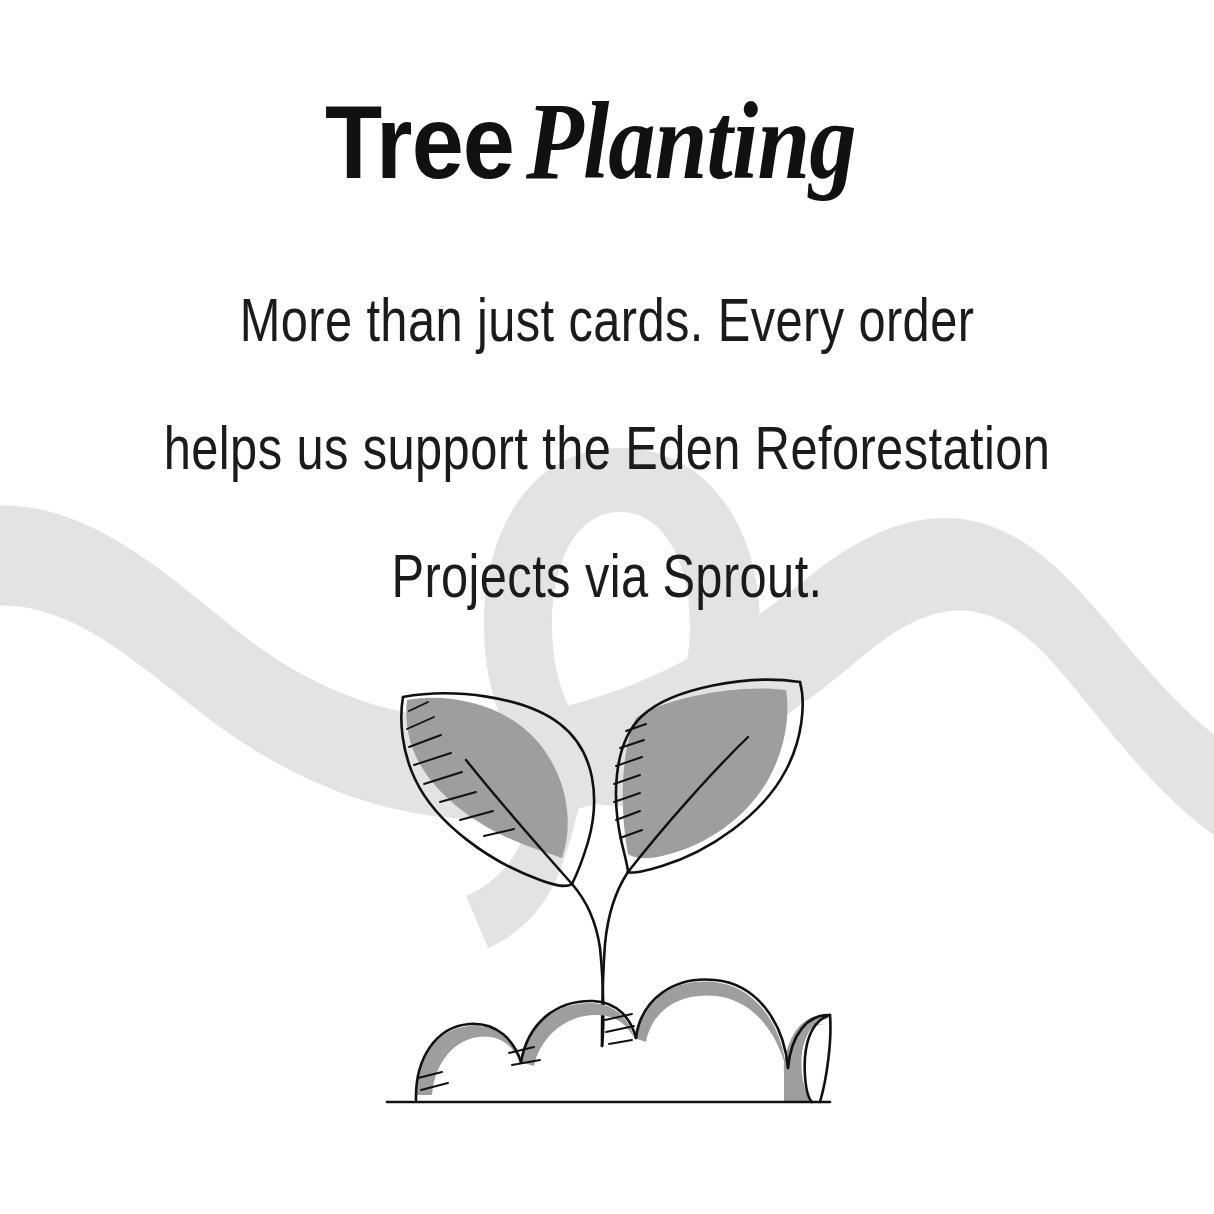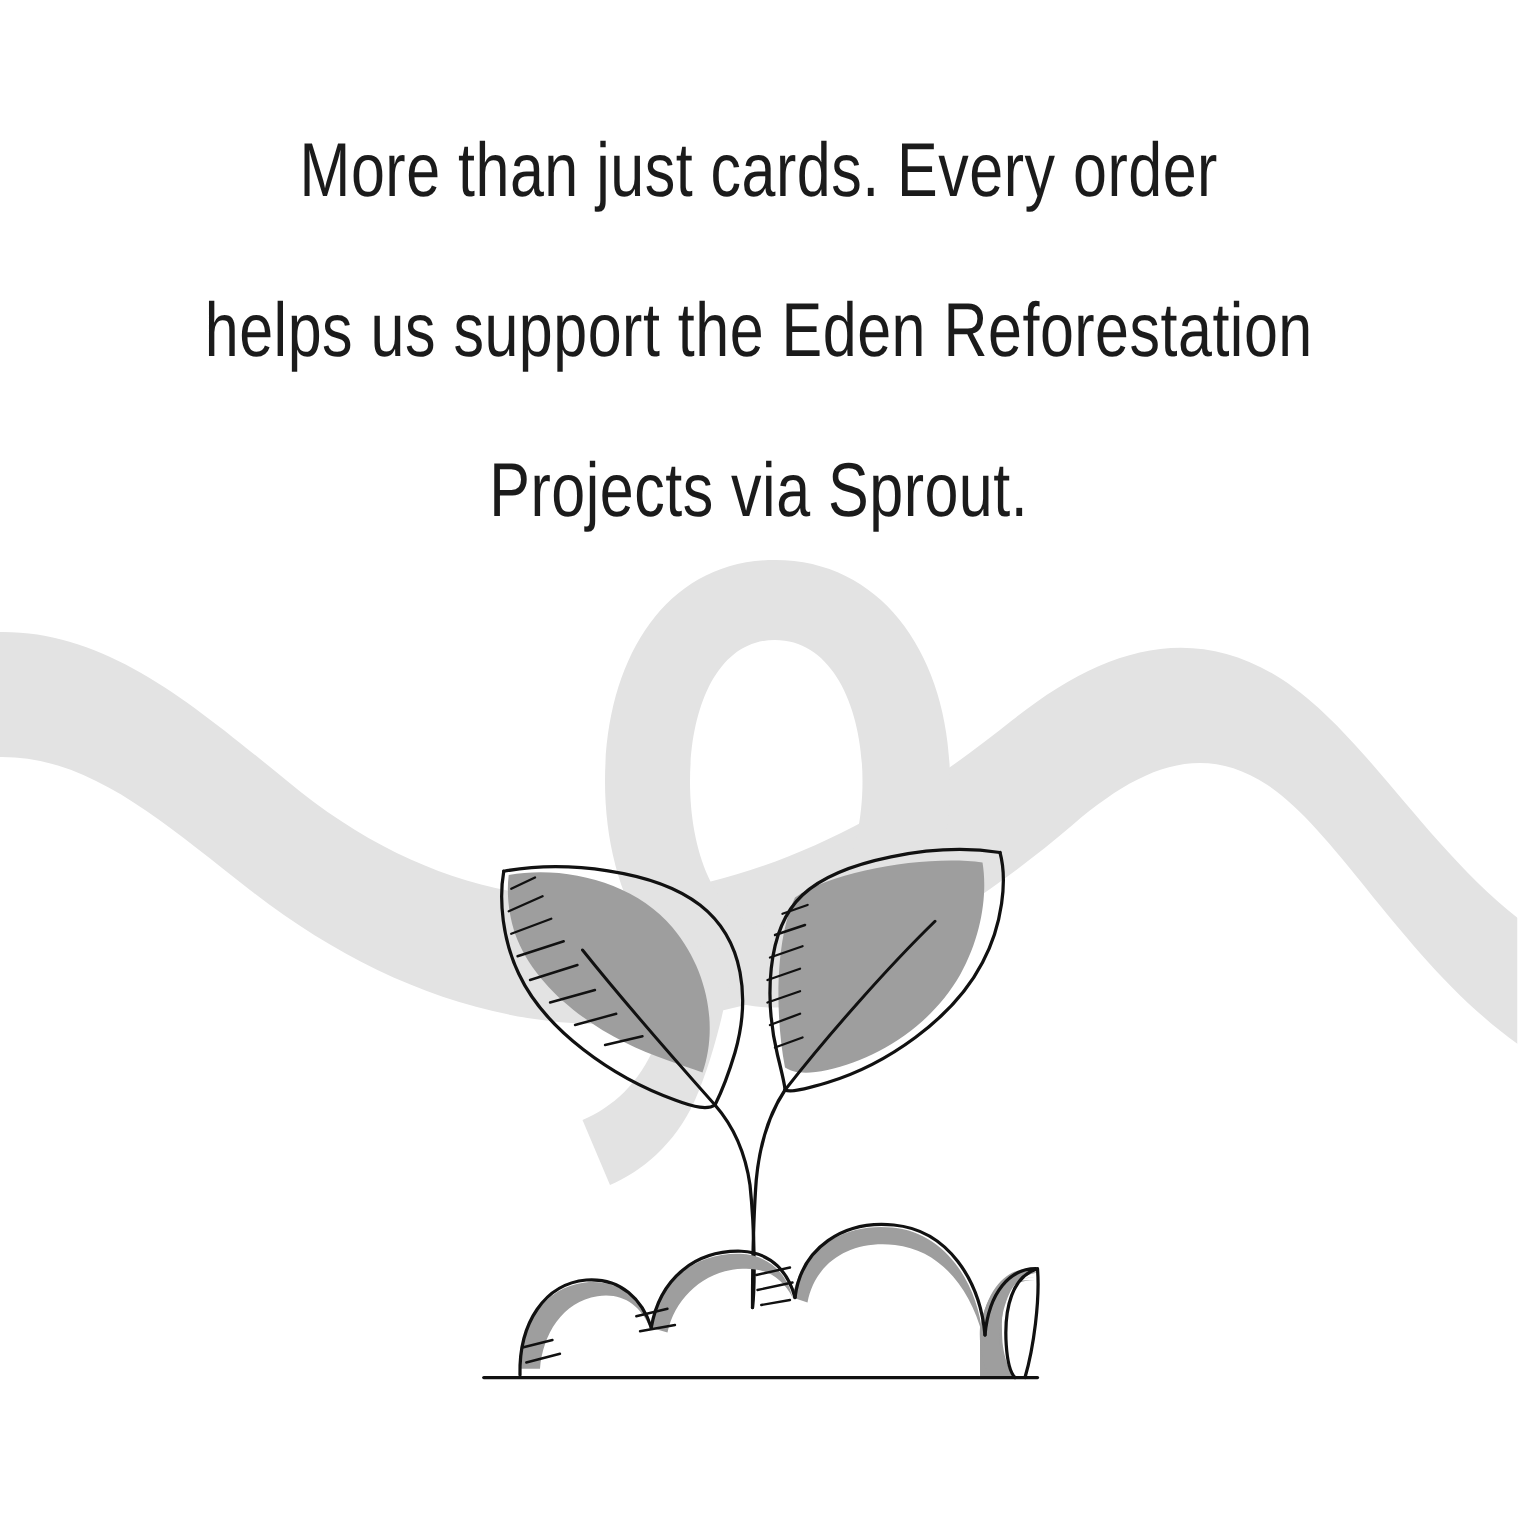--- a/index.html
+++ b/index.html
@@ -64,21 +64,21 @@
     font-size: 110px;
     color: #111111;
     letter-spacing: -1px;
     display: inline-block;
     transform: scaleX(0.86);
     transform-origin: left center;
     margin-left: 12px;
   }
 
   #body-copy {
-    margin: 16px;
+    margin: 4px;
     padding-top: 56px;
   }
   .body-line {
     display: block;
     font-family: "Liberation Sans Narrow", "Liberation Sans", sans-serif;
     font-weight: 300;
     font-size: 61px;
     line-height: 128px;
     color: #1b1b1b;
     white-space: nowrap;
@@ -137,20 +137,23 @@
                C 540,916 512,938 488,948
                L 466,896
                C 490,886 512,866 524,836
                C 540,796 544,756 544,756
                Z"></path>
     </g>
   </svg>
 
   <div id="text-block">
 
+    <h1 id="headline">
+      <span id="headline-bold">Tree</span><span id="headline-italic">Planting</span>
+    </h1>
 
     <div id="body-copy">
       <span class="body-line">More than just cards. Every order</span>
       <span class="body-line">helps us support the Eden Reforestation</span>
       <span class="body-line">Projects via Sprout.</span>
     </div>
 
   </div>
 
   <svg id="seedling" viewBox="0 0 1214 1214">

